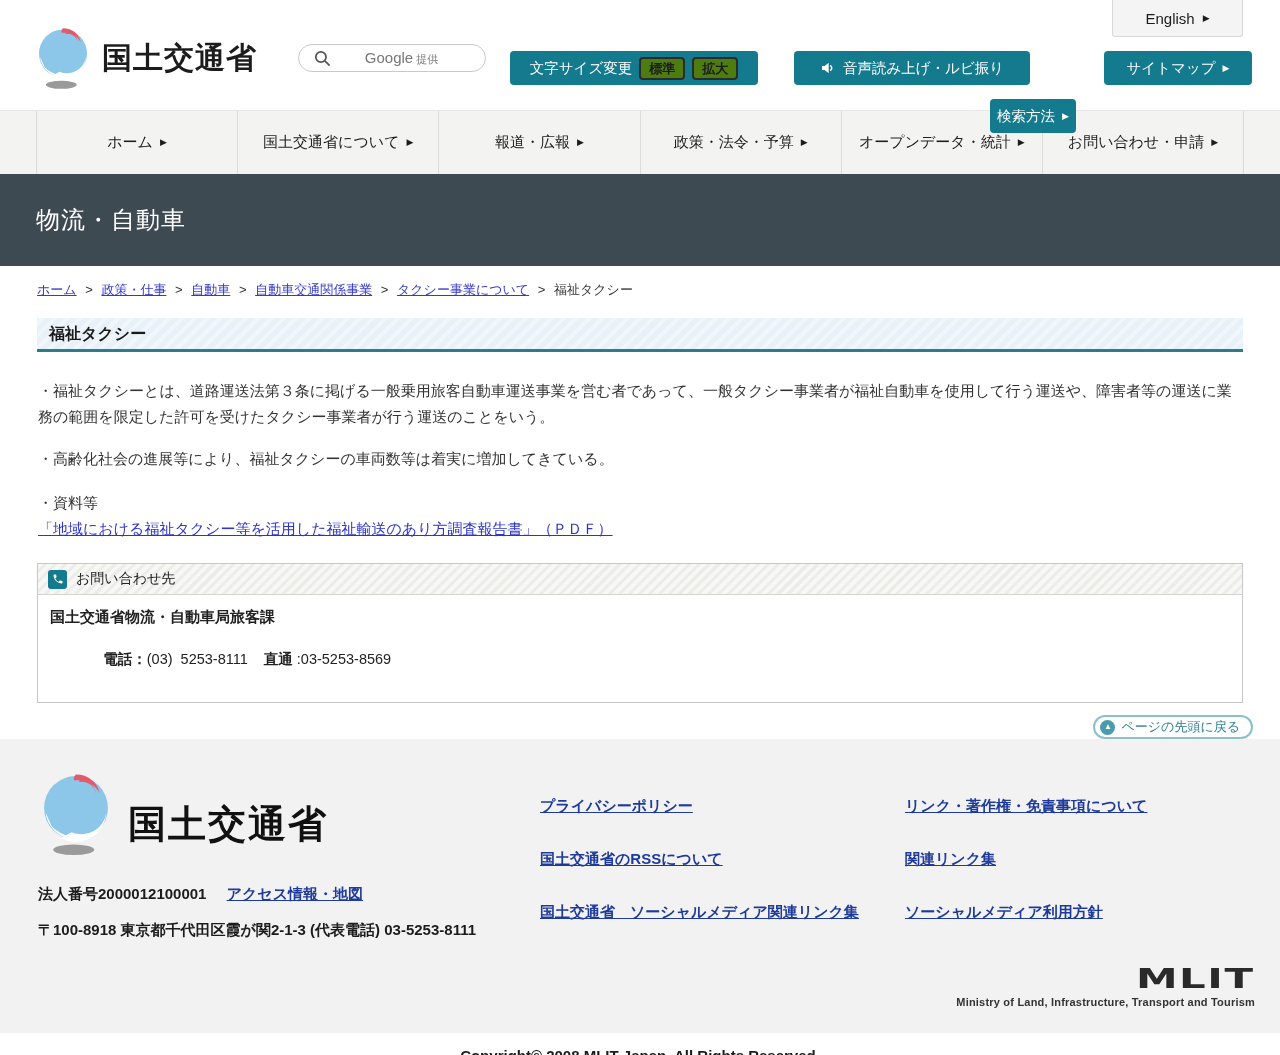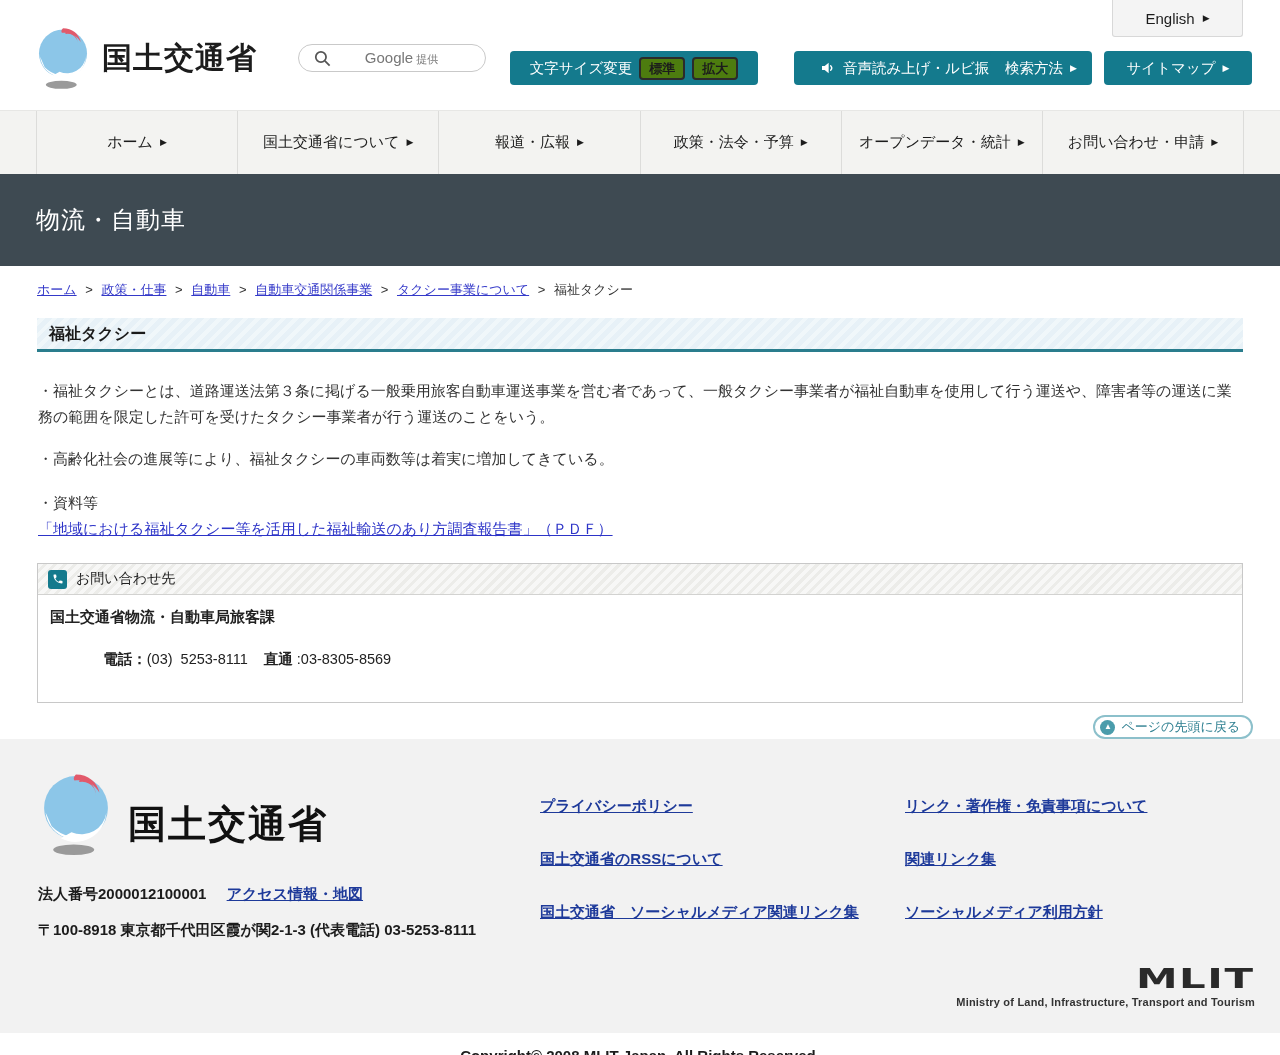--- a/index.html
+++ b/index.html
@@ -13,21 +13,21 @@
   .logo-mark { width:58px; height:64px; }
   .logo-title { font-size:30px; font-weight:bold; color:#1c1c1c; letter-spacing:1px; }
   .searchbox { position:absolute; left:298px; top:44px; width:188px; height:28px; background:#fff; border:1px solid #c9c9c9; border-radius:23px; display:flex; align-items:center; padding:0 14px; cursor:text; }
   .search-ph { flex:1; text-align:center; color:#777; }
   .search-ph .g-big { font-size:15px; }
   .search-ph .g-small { font-size:11px; margin-left:3px; }
   .tealbtn { position:absolute; top:51px; height:34px; background:#147a8d; color:#fff; border:none; border-radius:4px; display:flex; align-items:center; justify-content:center; gap:7px; font-size:14.5px; font-family:inherit; cursor:pointer; }
   .btn-fontsize { left:510px; width:248px; }
   .chip { background:#4d7c0f; color:#1c1c1c; border:2px solid #2b2b2b; border-radius:4px; font-size:13px; font-weight:bold; padding:1px 8px; line-height:17px; cursor:pointer; }
   .btn-tts { left:762px; width:236px;margin-left:32px; }
-  .btn-search-method { left:990px; width:102px; }
+  .btn-search-method { left:990px; width:86px;margin-top:48px; }
   .btn-sitemap { left:1104px; width:148px; }
   .arrow { font-size:9px; line-height:1; }
   .btn-english { position:absolute; left:1112px; top:0; width:131px; height:37px; background:#f4f4f4; border:1px solid #d8d8d8; border-top:none; border-radius:0 0 3px 3px; display:flex; align-items:center; justify-content:center; gap:8px; font-size:15px; color:#1c1c1c; font-family:inherit; cursor:pointer; }
 
   
   .nav { height:64px; background:#f3f3f1; border-top:1px solid #e7e7e5; display:flex; padding:0 36px; flex:0 0 auto; }
   .nav-item { flex:1; display:flex; align-items:center; justify-content:center; gap:7px; font-size:15px; color:#1c1c1c; border-left:1px solid #dcdcda; cursor:pointer; }
   .nav-item:last-child { border-right:1px solid #dcdcda; }
 
   
@@ -212,21 +212,21 @@
       <span class="phone-badge">
         <svg width="12" height="12" viewBox="0 0 24 24">
           <path fill="#fff" d="M6.6 10.8c1.5 2.8 3.8 5.1 6.6 6.6l2.2-2.2c.3-.3.7-.4 1.1-.2 1.1.4 2.3.6 3.5.6.6 0 1 .4 1 1V20c0 .6-.4 1-1 1C10.9 21 3 13.1 3 3.9c0-.6.4-1 1-1h3.5c.6 0 1 .4 1 1 0 1.2.2 2.4.6 3.5.1.4 0 .8-.2 1.1l-2.3 2.3z"></path>
         </svg>
       </span>
       <span class="contact-title">お問い合わせ先</span>
     </div>
     <div class="contact-body">
       <div class="dept">国土交通省物流・自動車局旅客課</div>
       <div class="phone-line">
-        <b>電話：</b><span>(03)  5253-8111</span><span class="direct-group"><b>直通</b> <span>:03-8305-8569</span></span>
+        <b>電話：</b><span>(03)  5253-8111</span><span class="direct-group"><b>直通</b> <span>:03-5253-8569</span></span>
       </div>
     </div>
   </div>
 
   <div class="backtop-row">
     <button class="backtop">
       <span class="backtop-icon">▲</span>
       <span class="backtop-label">ページの先頭に戻る</span>
     </button>
   </div>

